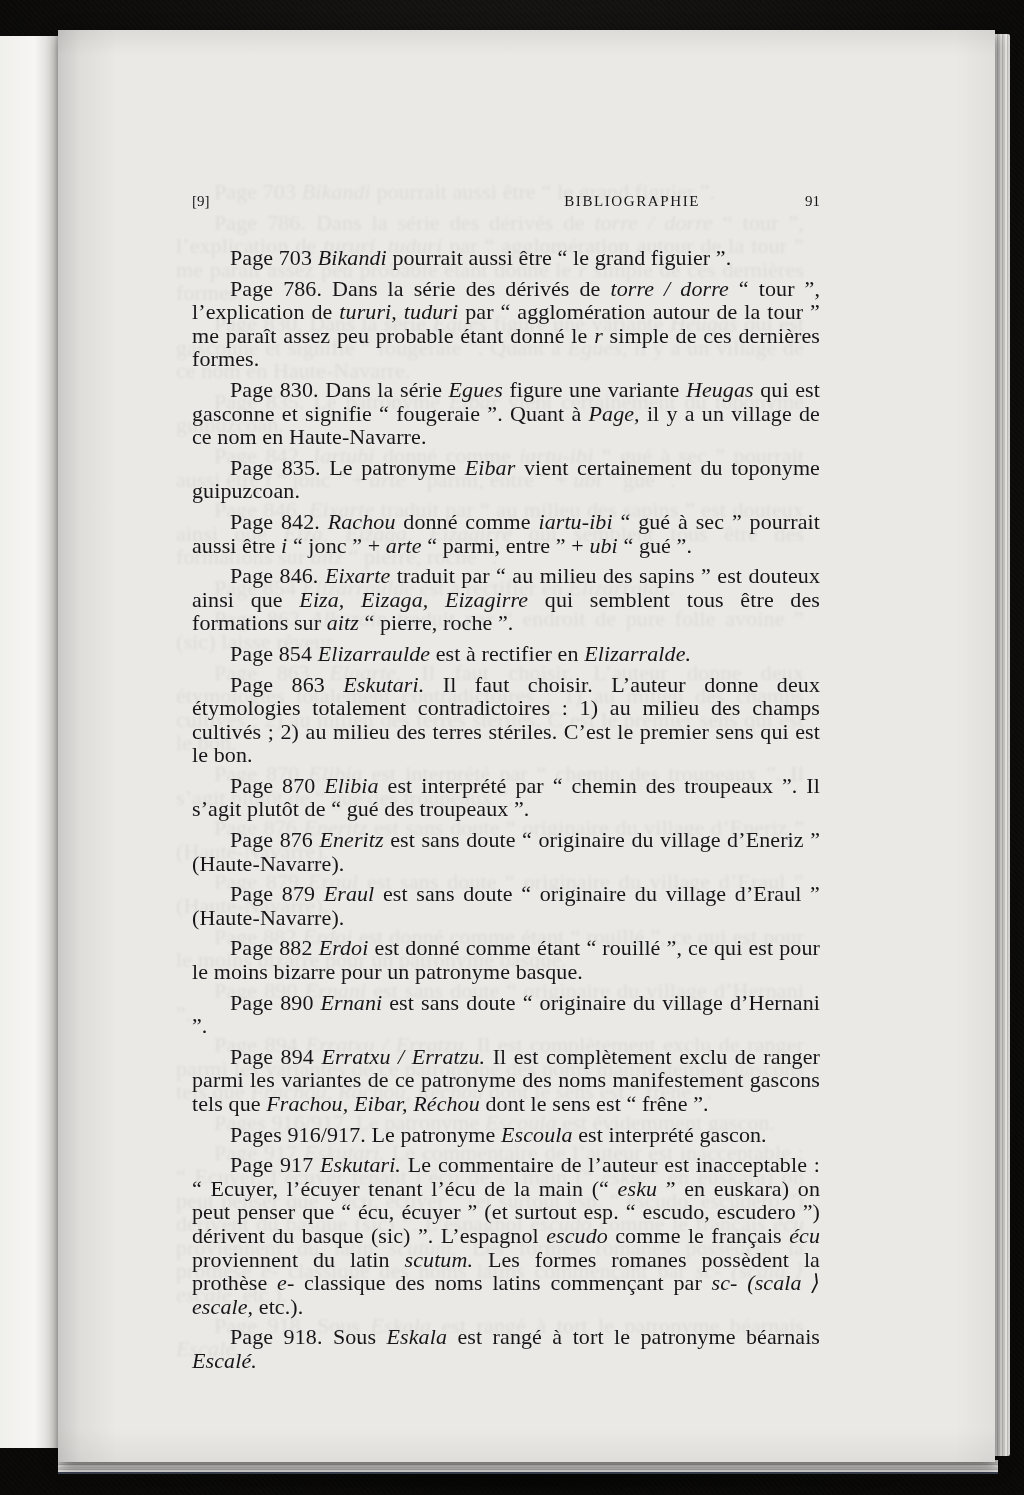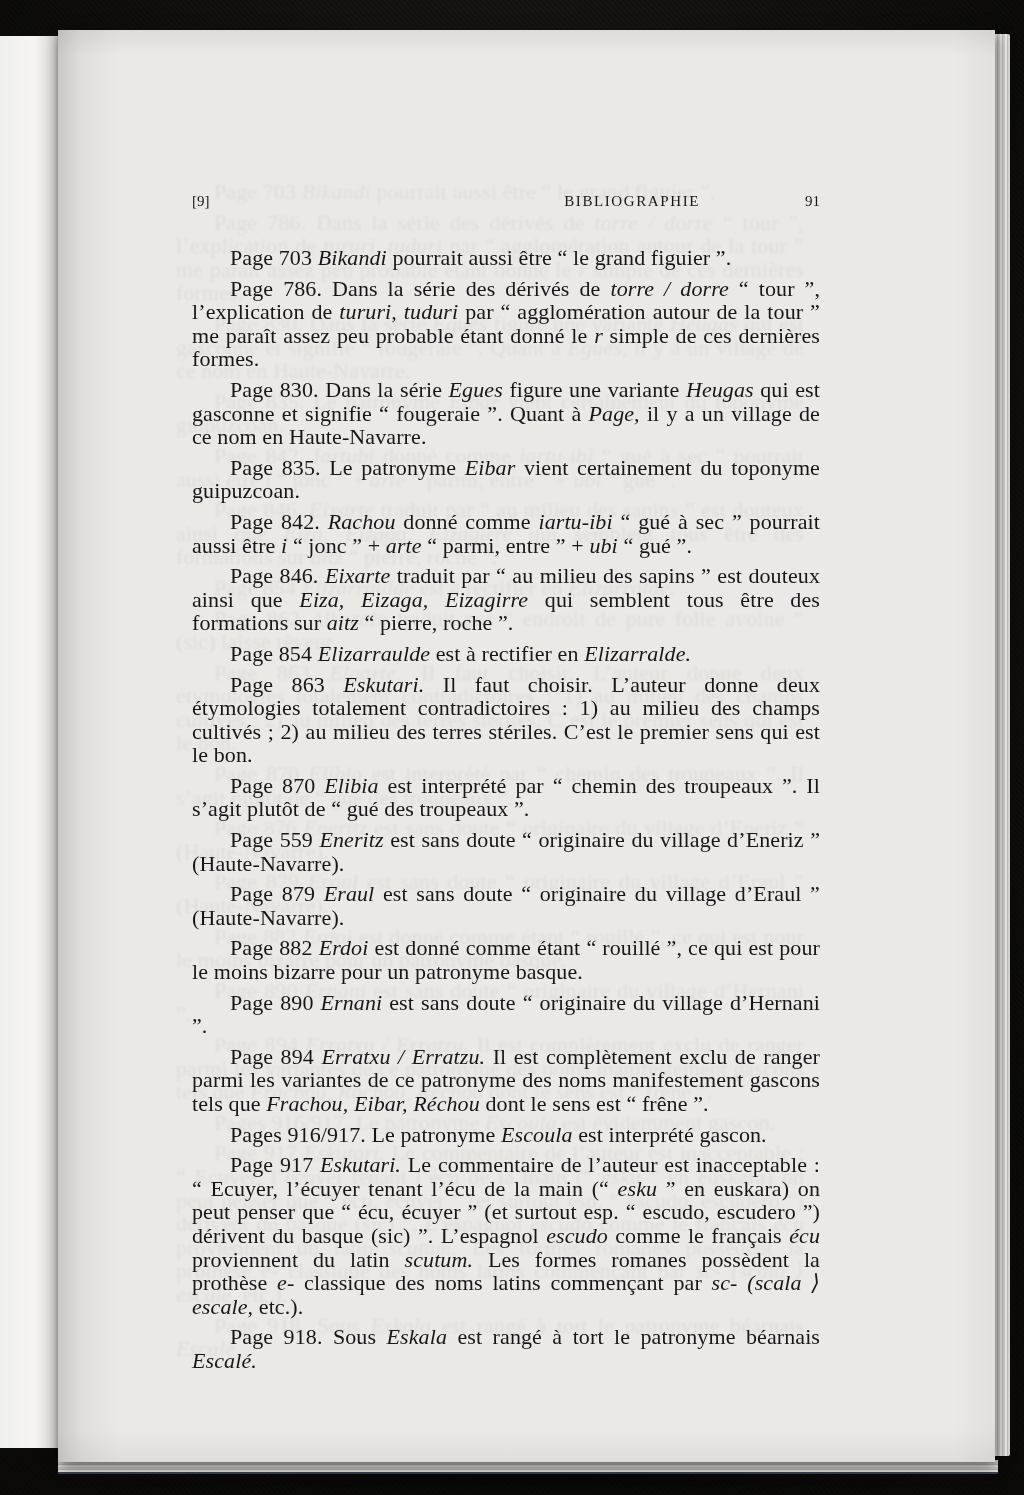--- a/index.html
+++ b/index.html
@@ -133,21 +133,21 @@
     <div class="body-text" id="body-text">
         <p><span>Page 703 </span><i>Bikandi</i><span> pourrait aussi être “ le grand figuier ”.</span></p>
         <p><span>Page 786. Dans la série des dérivés de </span><i>torre / dorre</i><span> “ tour ”, l’explication de </span><i>tururi, tuduri</i><span> par “ agglomération autour de la tour ” me paraît assez peu probable étant donné le </span><i>r</i><span> simple de ces dernières formes.</span></p>
         <p><span>Page 830. Dans la série </span><i>Egues</i><span> figure une variante </span><i>Heugas</i><span> qui est gasconne et signifie “ fougeraie ”. Quant à </span><i>Page,</i><span> il y a un village de ce nom en Haute-Navarre.</span></p>
         <p><span>Page 835. Le patronyme </span><i>Eibar</i><span> vient certainement du toponyme guipuzcoan.</span></p>
         <p><span>Page 842. </span><i>Rachou</i><span> donné comme </span><i>iartu-ibi</i><span> “ gué à sec ” pourrait aussi être </span><i>i</i><span> “ jonc ” + </span><i>arte</i><span> “ parmi, entre ” + </span><i>ubi</i><span> “ gué ”.</span></p>
         <p><span>Page 846. </span><i>Eixarte</i><span> traduit par “ au milieu des sapins ” est douteux ainsi que </span><i>Eiza, Eizaga, Eizagirre</i><span> qui semblent tous être des formations sur </span><i>aitz</i><span> “ pierre, roche ”.</span></p>
         <p><span>Page 854 </span><i>Elizarraulde</i><span> est à rectifier en </span><i>Elizarralde.</i></p>
         <p><span>Page 863 </span><i>Eskutari.</i><span> Il faut choisir. L’auteur donne deux étymologies totalement contradictoires : 1) au milieu des champs cultivés ; 2) au milieu des terres stériles. C’est le premier sens qui est le bon.</span></p>
         <p><span>Page 870 </span><i>Elibia</i><span> est interprété par “ chemin des troupeaux ”. Il s’agit plutôt de “ gué des troupeaux ”.</span></p>
-        <p><span>Page 559 </span><i>Eneritz</i><span> est sans doute “ originaire du village d’Eneriz ” (Haute-Navarre).</span></p>
+        <p><span>Page 876 </span><i>Eneritz</i><span> est sans doute “ originaire du village d’Eneriz ” (Haute-Navarre).</span></p>
         <p><span>Page 879 </span><i>Eraul</i><span> est sans doute “ originaire du village d’Eraul ” (Haute-Navarre).</span></p>
         <p><span>Page 882 </span><i>Erdoi</i><span> est donné comme étant “ rouillé ”, ce qui est pour le moins bizarre pour un patronyme basque.</span></p>
         <p><span>Page 890 </span><i>Ernani</i><span> est sans doute “ originaire du village d’Hernani ”.</span></p>
         <p><span>Page 894 </span><i>Erratxu / Erratzu.</i><span> Il est complètement exclu de ranger parmi les variantes de ce patronyme des noms manifestement gascons tels que </span><i>Frachou, Eibar, Réchou</i><span> dont le sens est “ frêne ”.</span></p>
         <p><span>Pages 916/917. Le patronyme </span><i>Escoula</i><span> est interprété gascon.</span></p>
         <p><span>Page 917 </span><i>Eskutari.</i><span> Le commentaire de l’auteur est inacceptable : “ Ecuyer, l’écuyer tenant l’écu de la main (“ </span><i>esku</i><span> ” en euskara) on peut penser que “ écu, écuyer ” (et surtout esp. “ escudo, escudero ”) dérivent du basque (sic) ”. L’espagnol </span><i>escudo</i><span> comme le français </span><i>écu</i><span> proviennent du latin </span><i>scutum.</i><span> Les formes romanes possèdent la prothèse </span><i>e-</i><span> classique des noms latins commençant par </span><i>sc- (scala ⟩ escale,</i><span> etc.).</span></p>
         <p><span>Page 918. Sous </span><i>Eskala</i><span> est rangé à tort le patronyme béarnais </span><i>Escalé.</i></p>
       </div>
   </div>
 </div>

